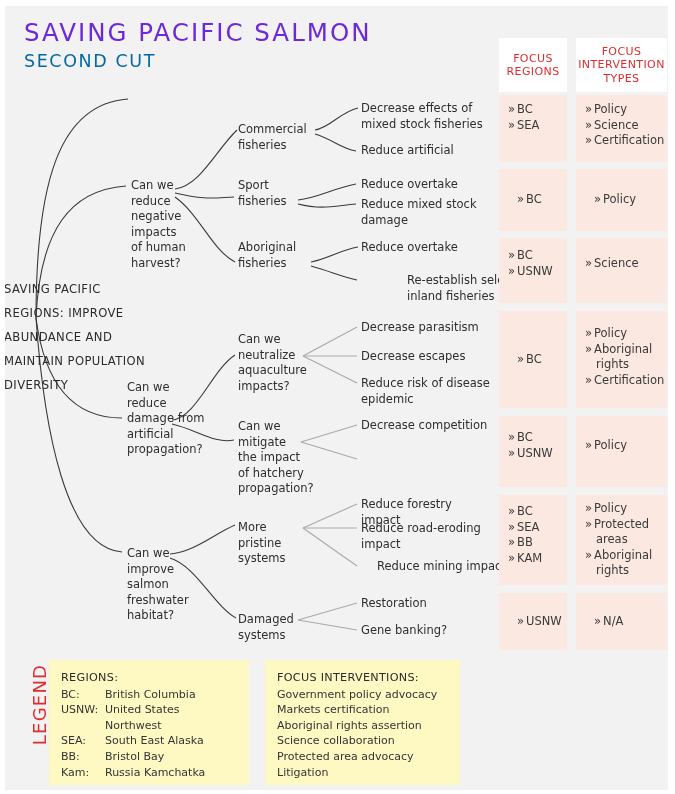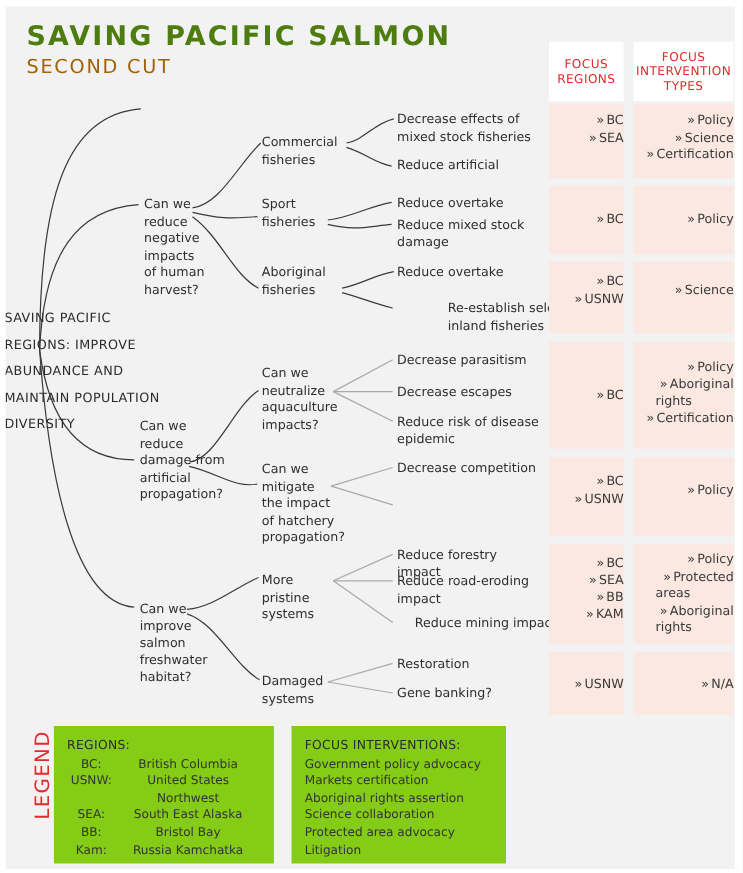--- a/index.html
+++ b/index.html
@@ -18,48 +18,48 @@
   
   .margin-top{position:absolute;left:0;top:0;width:675px;height:6px;background:#fff;}
   .margin-left{position:absolute;left:0;top:0;width:5px;height:794px;background:#fff;}
   .margin-right{position:absolute;right:0;top:0;width:7px;height:794px;background:#fff;}
   .margin-bottom{position:absolute;left:0;bottom:0;width:675px;height:4px;background:#fff;}
 
   
   #title{
     position:absolute;left:24px;top:18px;
     font-size:24.5px;letter-spacing:2.0px;
-    color:#4d7c0f;font-weight:700;
+    color:#6d28d9;font-weight:400;
     white-space:nowrap;
   }
   #subtitle{
     position:absolute;left:24px;top:51px;
     font-size:17.5px;letter-spacing:1.6px;
-    color:#a16207;white-space:nowrap;
+    color:#0369a1;white-space:nowrap;
   }
 
   
   .col-head{
     position:absolute;background:#ffffff;
     display:flex;align-items:center;justify-content:center;
     text-align:center;color:#e02c2c;
     font-size:11px;line-height:13.5px;letter-spacing:.4px;
   }
   #head-regions{left:499px;top:38px;width:68px;height:54px;}
   #head-interventions{left:576px;top:38px;width:91px;height:54px;}
 
   
   .cell{
     position:absolute;background:#fae8e1;
     box-sizing:border-box;
     padding:7px 0 0 9px;
     font-size:11.5px;line-height:15.5px;color:#3a3a3a;
   }
   .cell.centered{display:flex;flex-direction:column;justify-content:center;padding-top:0;}
-  .cell .bullet{display:block;white-space:nowrap;text-align:right;}
+  .cell .bullet{display:block;white-space:nowrap;}
   .cell .bullet .gt{margin-right:2px;}
   .cell .cont{display:block;padding-left:11px;}
 
   
   .node{
     position:absolute;color:#2e2e2e;
     font-size:11.5px;line-height:15.5px;
   }
   #root-node{
     position:absolute;left:4px;top:277px;width:142px;
@@ -69,28 +69,28 @@
   svg#wires{position:absolute;left:0;top:0;width:675px;height:794px;pointer-events:none;}
 
   
   #legend-label{
     position:absolute;left:-6px;top:694px;
     width:90px;text-align:center;
     transform:rotate(-90deg);transform-origin:center center;
     color:#e02c2c;font-size:18px;letter-spacing:1.2px;
   }
   .legend-box{
-    position:absolute;background:#84cc16;
+    position:absolute;background:#fef9c3;
     box-sizing:border-box;padding:10px 12px;
     font-size:11px;line-height:15.6px;color:#343434;
   }
   #legend-regions{left:49px;top:660px;width:200px;height:125px;}
   #legend-interventions{left:265px;top:660px;width:195px;height:125px;}
   .legend-head{font-size:11.2px;letter-spacing:.3px;color:#2b2b2b;margin-bottom:1px;}
-  .legend-row{display:flex;text-align:center;}
+  .legend-row{display:flex;}
   .legend-key{width:44px;flex:0 0 44px;}
   .legend-val{flex:1;}
   .legend-item{display:block;}
 </style>
 </head>
 <body>
 
 <div id="page">
 
   <svg id="wires" viewBox="0 0 675 794">

